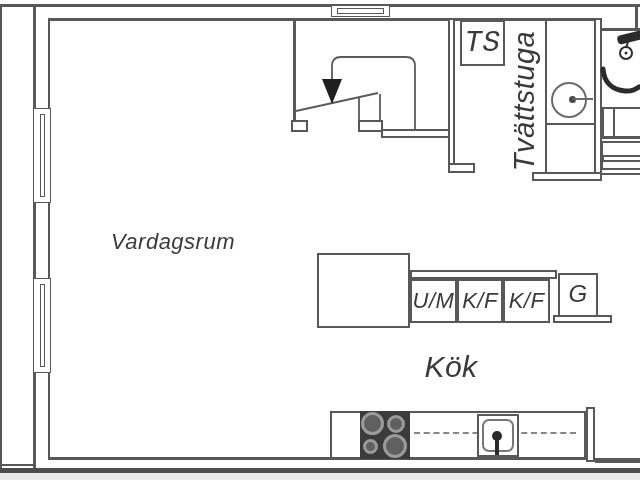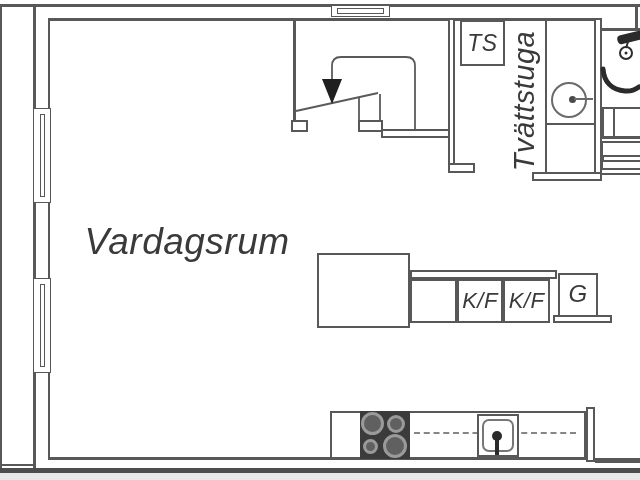--- a/index.html
+++ b/index.html
@@ -98,19 +98,21 @@
     <line x1="380" y1="94" x2="380" y2="121" stroke="#5a5a5a" stroke-width="1.8"></line>
     <path d="M332 80 V66 Q332 57 341 57 H406 Q415 57 415 66 V129" fill="none" stroke="#5a5a5a" stroke-width="1.8"></path>
     <polygon points="322,79 342,79 332,104" fill="#1f1f1f"></polygon>
     <path d="M603 69 C604 82 612 90 625 91 C630 91.5 635 90 639 87" fill="none" stroke="#2b2b2b" stroke-width="5" stroke-linecap="round"></path>
     <rect x="617" y="33" width="26" height="9" rx="4" fill="#2b2b2b" transform="rotate(-14 630 37)"></rect>
     <line x1="628" y1="42" x2="626" y2="48" stroke="#2b2b2b" stroke-width="2"></line>
     <circle cx="626" cy="53" r="6" fill="none" stroke="#2b2b2b" stroke-width="2"></circle>
     <circle cx="626" cy="53" r="1.5" fill="#2b2b2b"></circle>
   </svg>
 
-  <div class="lbl" style="left:87px;top:226px;width:200px;height:32px;font-size:37px;">Vardagsrum</div>
+  <div class="lbl" style="left:73px;top:226px;width:200px;height:32px;font-size:22px;">Vardagsrum</div>
+  <div class="lbl" style="left:401px;top:352px;width:100px;height:30px;font-size:30px;">Kök</div>
   <div class="lbl vlabel" style="left:439px;top:84px;width:170px;height:34px;font-size:29px;">Tvättstuga</div>
-  <div class="lbl" style="left:460px;top:20px;width:45px;height:46px;font-size:23px;">TS</div>
+  <div class="lbl" style="left:460px;top:20px;width:45px;height:46px;font-size:29px;font-family:Liberation Mono, monospace;">TS</div>
+  <div class="lbl" style="left:410px;top:279px;width:47px;height:44px;font-size:22px;">U/M</div>
   <div class="lbl" style="left:457px;top:279px;width:46px;height:44px;font-size:22px;">K/F</div>
   <div class="lbl" style="left:503px;top:279px;width:47px;height:44px;font-size:22px;">K/F</div>
   <div class="lbl" style="left:558px;top:273px;width:40px;height:42px;font-size:24px;">G</div>
 </div>
 
 </body></html>

